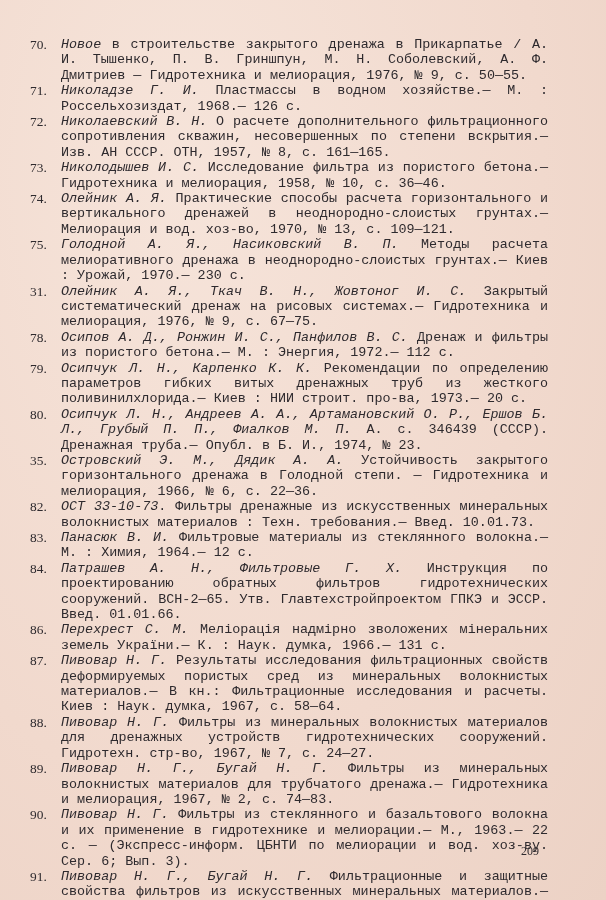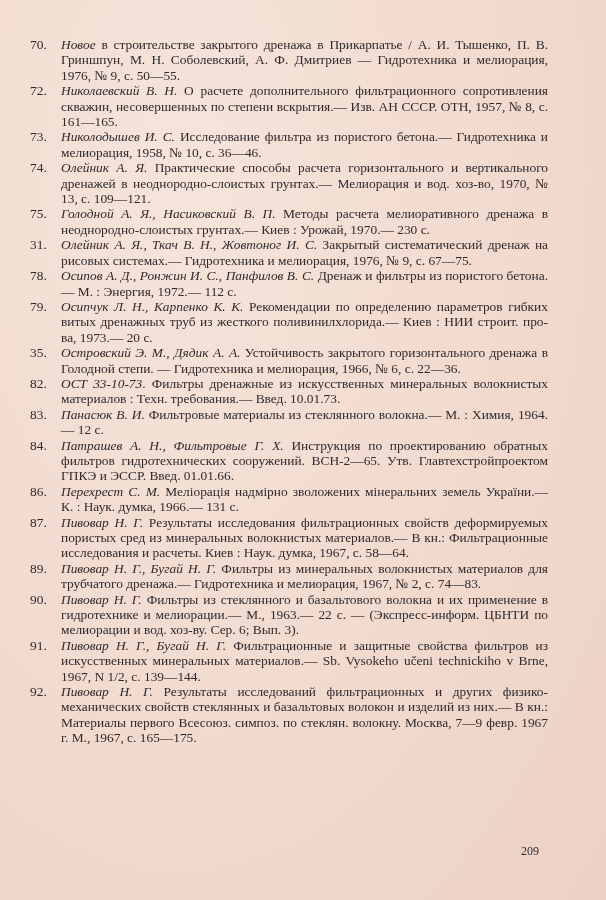--- a/index.html
+++ b/index.html
@@ -7,32 +7,36 @@
     width: 606px; height: 900px; overflow: hidden;
     background: #f3dcd2;
     background-image: radial-gradient(ellipse at 30% 20%, #f6e4da 0%, #f1d9cd 60%, #ecd2c5 100%);
     font-family: "Liberation Serif", serif;
     color: #2e2a2e;
   }
   .page { position: relative; width: 596px; height: 900px; }
   .refs { position: absolute; left: 30px; top: 37px; width: 518px; }
   .ref { display: flex; font-size: 13.4px; line-height: 15.4px; }
   .num { width: 31px; flex: none; text-align: left; }
-  .body { flex: 1; text-align: justify; hyphens: manual; }
+  .body { flex: 1; text-align: justify; hyphens: manual; font-family: Liberation Mono, monospace; }
   .auth { font-style: italic; }
   .pagenum { position: absolute; left: 521px; top: 844px; font-weight: normal; font-size: 12px; }
 </style>
 </head>
 <body>
 
 <div class="page">
   <div class="refs" id="refs">
       <div class="ref">
         <span class="num">70.</span>
         <span class="body"><span class="auth">Новое</span><span> в строительстве закрытого дренажа в Прикарпатье / А. И. Тышенко, П. В. Гриншпун, М. Н. Соболевский, А. Ф. Дмитриев — Гидротехника и мелиорация, 1976, № 9, с. 50—55.</span></span>
+      </div>
+      <div class="ref">
+        <span class="num">71.</span>
+        <span class="body"><span class="auth">Николадзе Г. И.</span><span> Пластмассы в водном хозяйстве.— М. : Россельхозиздат, 1968.— 126 с.</span></span>
       </div>
       <div class="ref">
         <span class="num">72.</span>
         <span class="body"><span class="auth">Николаевский В. Н.</span><span> О расчете дополнительного фильтрационного сопротивления скважин, несовершенных по степени вскрытия.— Изв. АН СССР. ОТН, 1957, № 8, с. 161—165.</span></span>
       </div>
       <div class="ref">
         <span class="num">73.</span>
         <span class="body"><span class="auth">Николодышев И. С.</span><span> Исследование фильтра из пористого бетона.— Гидротехника и мелиорация, 1958, № 10, с. 36—46.</span></span>
       </div>
       <div class="ref">
@@ -49,20 +53,24 @@
       </div>
       <div class="ref">
         <span class="num">78.</span>
         <span class="body"><span class="auth">Осипов А. Д., Ронжин И. С., Панфилов В. С.</span><span> Дренаж и фильтры из пористого бетона.— М. : Энергия, 1972.— 112 с.</span></span>
       </div>
       <div class="ref">
         <span class="num">79.</span>
         <span class="body"><span class="auth">Осипчук Л. Н., Карпенко К. К.</span><span> Рекомендации по определению параметров гибких витых дренажных труб из жесткого поливинилхлорида.— Киев : НИИ строит. про-ва, 1973.— 20 с.</span></span>
       </div>
       <div class="ref">
+        <span class="num">80.</span>
+        <span class="body"><span class="auth">Осипчук Л. Н., Андреев А. А., Артамановский О. Р., Ершов Б. Л., Грубый П. П., Фиалков М. П.</span><span> А. с. 346439 (СССР). Дренажная труба.— Опубл. в Б. И., 1974, № 23.</span></span>
+      </div>
+      <div class="ref">
         <span class="num">35.</span>
         <span class="body"><span class="auth">Островский Э. М., Дядик А. А.</span><span> Устойчивость закрытого горизонтального дренажа в Голодной степи. — Гидротехника и мелиорация, 1966, № 6, с. 22—36.</span></span>
       </div>
       <div class="ref">
         <span class="num">82.</span>
         <span class="body"><span class="auth">ОСТ 33-10-73</span><span>. Фильтры дренажные из искусственных минеральных волокнистых материалов : Техн. требования.— Введ. 10.01.73.</span></span>
       </div>
       <div class="ref">
         <span class="num">83.</span>
         <span class="body"><span class="auth">Панасюк В. И.</span><span> Фильтровые материалы из стеклянного волокна.— М. : Химия, 1964.— 12 с.</span></span>
@@ -73,20 +81,24 @@
       </div>
       <div class="ref">
         <span class="num">86.</span>
         <span class="body"><span class="auth">Перехрест С. М.</span><span> Меліорація надмірно зволожених мінеральних земель України.— К. : Наук. думка, 1966.— 131 с.</span></span>
       </div>
       <div class="ref">
         <span class="num">87.</span>
         <span class="body"><span class="auth">Пивовар Н. Г.</span><span> Результаты исследования фильтрационных свойств деформируемых пористых сред из минеральных волокнистых материалов.— В кн.: Фильтрационные исследования и расчеты. Киев : Наук. думка, 1967, с. 58—64.</span></span>
       </div>
       <div class="ref">
+        <span class="num">88.</span>
+        <span class="body"><span class="auth">Пивовар Н. Г.</span><span> Фильтры из минеральных волокнистых материалов для дренажных устройств гидротехнических сооружений. Гидротехн. стр-во, 1967, № 7, с. 24—27.</span></span>
+      </div>
+      <div class="ref">
         <span class="num">89.</span>
         <span class="body"><span class="auth">Пивовар Н. Г., Бугай Н. Г.</span><span> Фильтры из минеральных волокнистых материалов для трубчатого дренажа.— Гидротехника и мелиорация, 1967, № 2, с. 74—83.</span></span>
       </div>
       <div class="ref">
         <span class="num">90.</span>
         <span class="body"><span class="auth">Пивовар Н. Г.</span><span> Фильтры из стеклянного и базальтового волокна и их применение в гидротехнике и мелиорации.— М., 1963.— 22 с. — (Экспресс-информ. ЦБНТИ по мелиорации и вод. хоз-ву. Сер. 6; Вып. 3).</span></span>
       </div>
       <div class="ref">
         <span class="num">91.</span>
         <span class="body"><span class="auth">Пивовар Н. Г., Бугай Н. Г.</span><span> Фильтрационные и защитные свойства фильтров из искусственных минеральных материалов.— Sb. Vysokeho učeni technickiho v Brne, 1967, N 1/2, с. 139—144.</span></span>

